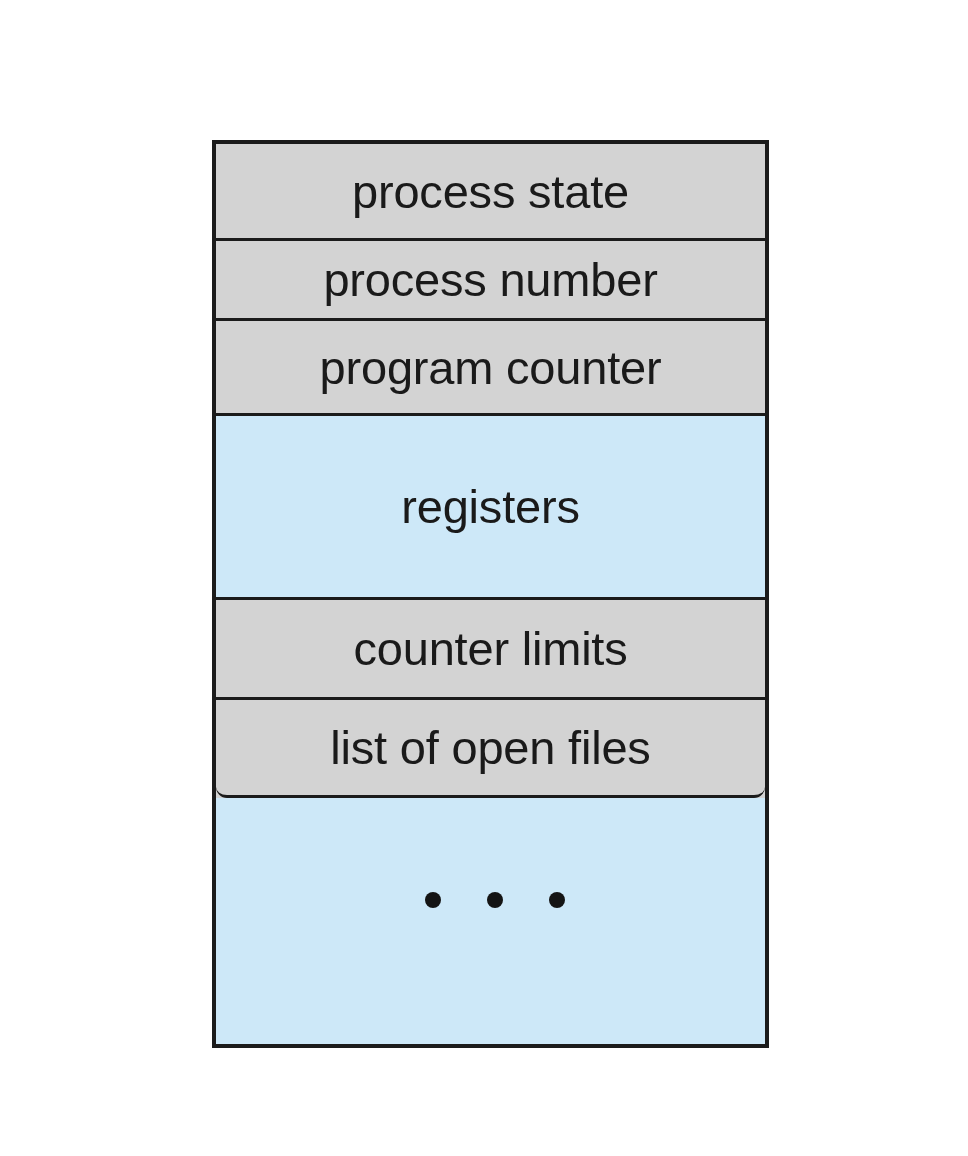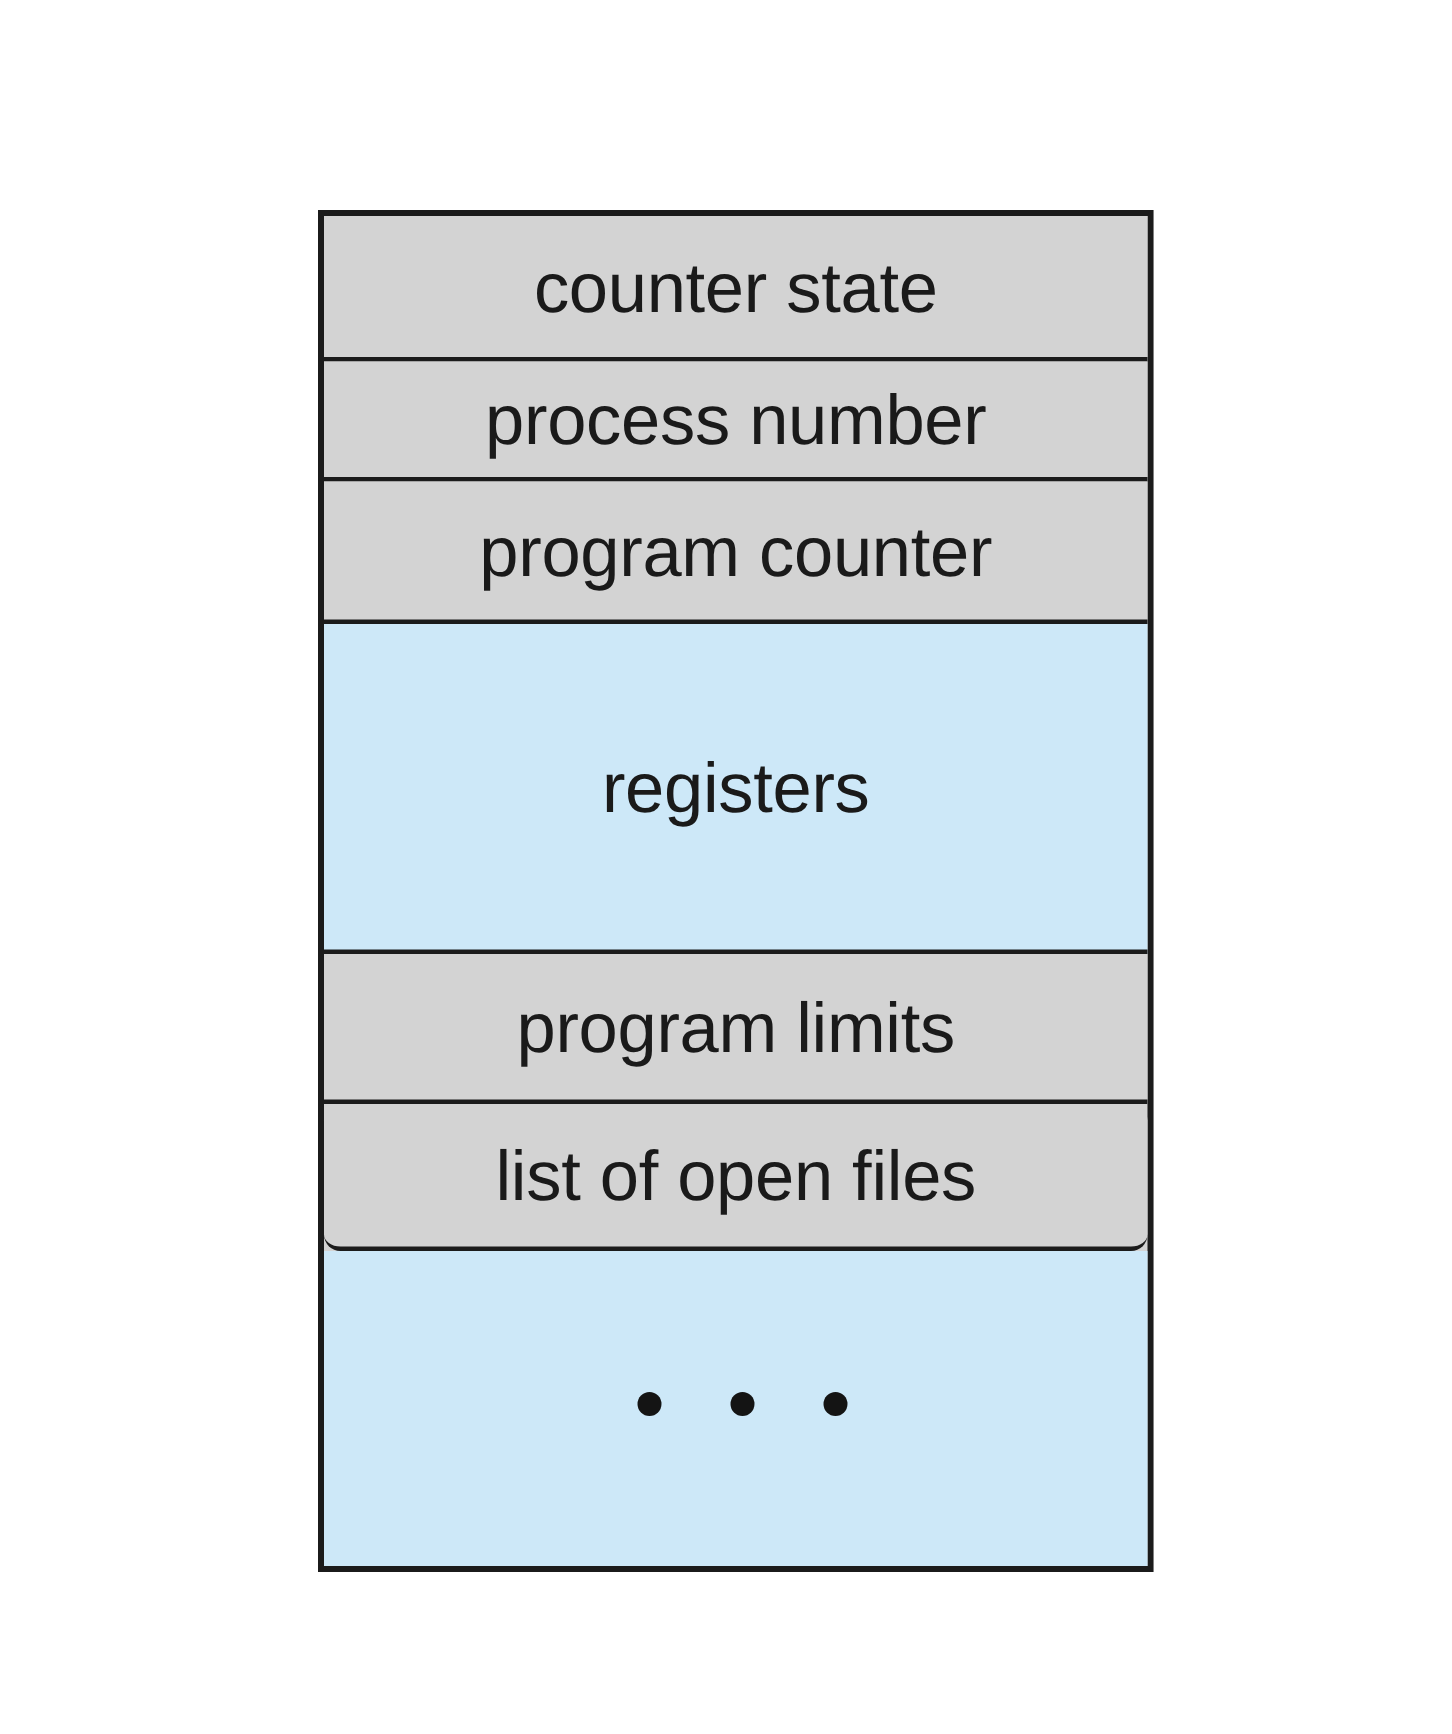--- a/index.html
+++ b/index.html
@@ -51,21 +51,21 @@
     color: #1a1a1a;
     letter-spacing: -0.2px;
     white-space: nowrap;
     font-weight: 400;
   }
 
   
   .h-process-state    { height: 97px;  }
   .h-process-number   { height: 80px; }
   .h-program-counter  { height: 95px;  }
-  .h-registers        { height: 220px; }
+  .h-registers        { height: 184px; }
   .h-memory-limits    { height: 100px; }
   .h-open-files       { height: 98px; border-radius: 11px;  }
   .h-ellipsis         { height: 190px; flex: 1 1 auto; }
 
   
   .ellipsis-wrap {
     position: absolute;
     left: 0;
     right: 0;
     top: 94px;
@@ -81,37 +81,37 @@
     border-radius: 50%;
     background: #141414;
   }
 </style>
 </head>
 <body>
 
 <div id="pcb-diagram">
 
   <div class="pcb-row fill-gray h-process-state">
-    <span class="row-label">counter state</span>
+    <span class="row-label">process state</span>
   </div>
 
   <div class="pcb-row fill-gray h-process-number">
     <span class="row-label">process number</span>
   </div>
 
   <div class="pcb-row fill-gray h-program-counter">
     <span class="row-label">program counter</span>
   </div>
 
   <div class="pcb-row fill-blue h-registers">
     <span class="row-label">registers</span>
   </div>
 
   <div class="pcb-row fill-gray h-memory-limits">
-    <span class="row-label">program limits</span>
+    <span class="row-label">counter limits</span>
   </div>
 
   <div class="pcb-row fill-gray h-open-files">
     <span class="row-label">list of open files</span>
   </div>
 
   <div class="pcb-row fill-blue h-ellipsis">
     <div class="ellipsis-wrap">
       <span class="dot"></span>
       <span class="dot"></span>

